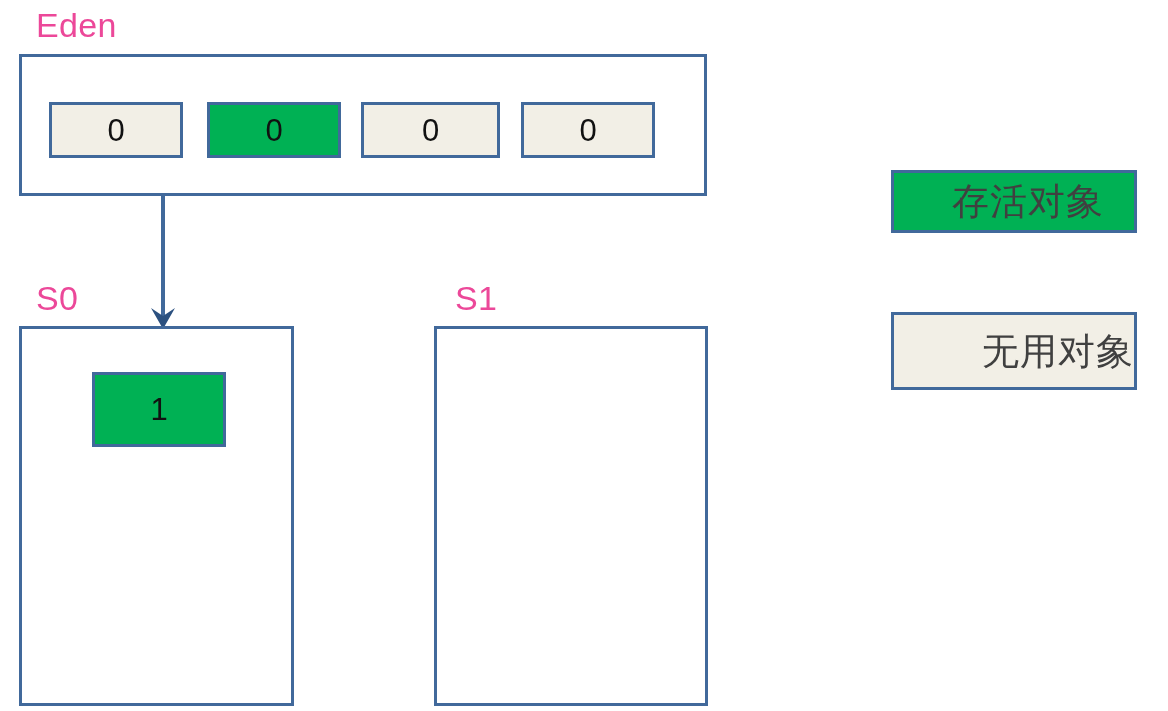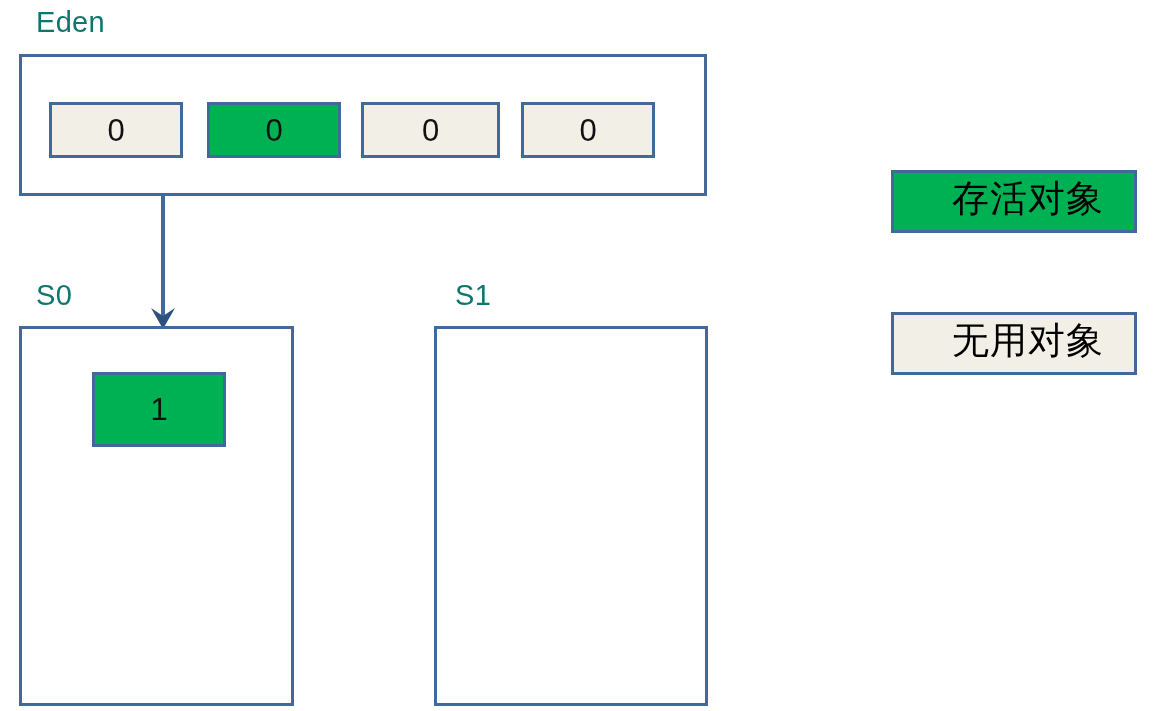--- a/index.html
+++ b/index.html
@@ -22,23 +22,23 @@
   .region {
     position: absolute;
     box-sizing: border-box;
     border: 3px solid #41699B;
     background: #ffffff;
   }
 
   
   .region-label {
     position: absolute;
-    font-size: 29px;
+    font-size: 34px;
     line-height: 1;
-    color: #0f766e;
+    color: #ec4899;
     font-family: "Liberation Sans", "DejaVu Sans", sans-serif;
     white-space: nowrap;
     letter-spacing: 0.3px;
   }
 
   
   .cell {
     position: absolute;
     box-sizing: border-box;
     border: 3px solid #41699B;
@@ -62,22 +62,22 @@
 
   
   .legend-item {
     position: absolute;
     box-sizing: border-box;
     border: 3px solid #41699B;
     display: flex;
     align-items: center;
     justify-content: center;
     font-size: 37px;
-    color: #000000;
-    font-family: Liberation Mono, monospace;
+    color: #404040;
+    font-family: Liberation Serif, serif;
     line-height: 1;
     letter-spacing: 1px;
     padding-left: 28px;
   }
   .legend-item.alive { background: #00B154; }
   .legend-item.dead  { background: #F2EFE6; }
 </style>
 </head>
 <body>
 
@@ -119,17 +119,17 @@
   </div>
 
   <div class="region-label" style="left:455px; top:281px;">S1</div>
 
   <div class="region" id="region-s1" style="left:434px; top:326px; width:274px; height:380px;"></div>
 
   <div class="legend-item alive" style="left:891px; top:170px; width:246px; height:63px;">
     <span>存活对象</span>
   </div>
 
-  <div class="legend-item dead" style="left:891px; top:312px; width:246px; height:63px;">
+  <div class="legend-item dead" style="left:891px; top:312px; width:246px; height:78px;justify-content:flex-end;">
     <span>无用对象</span>
   </div>
 
 </div>
 
 </body></html>

